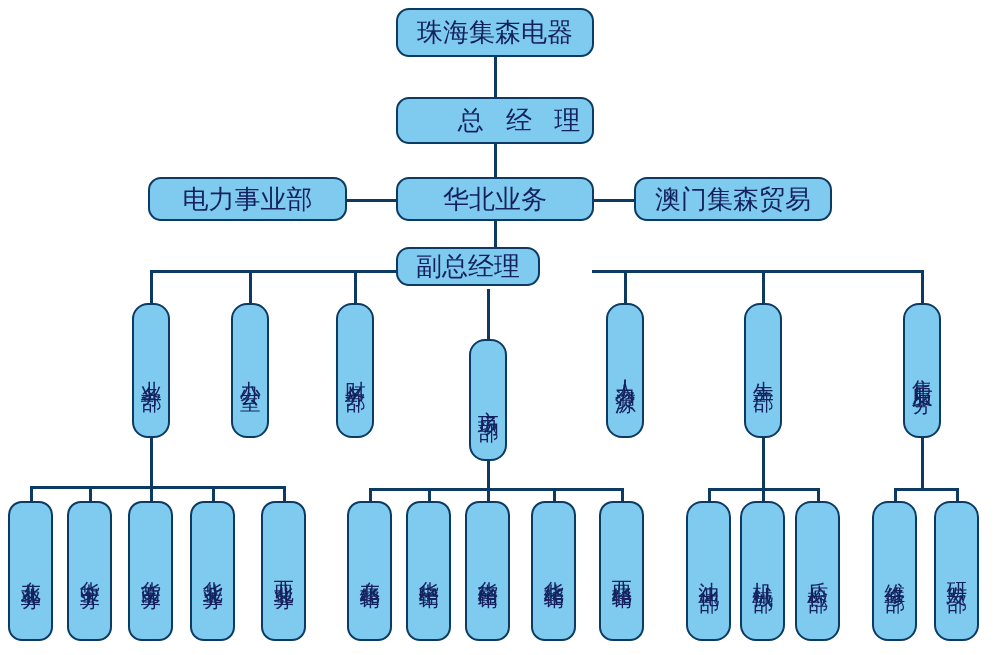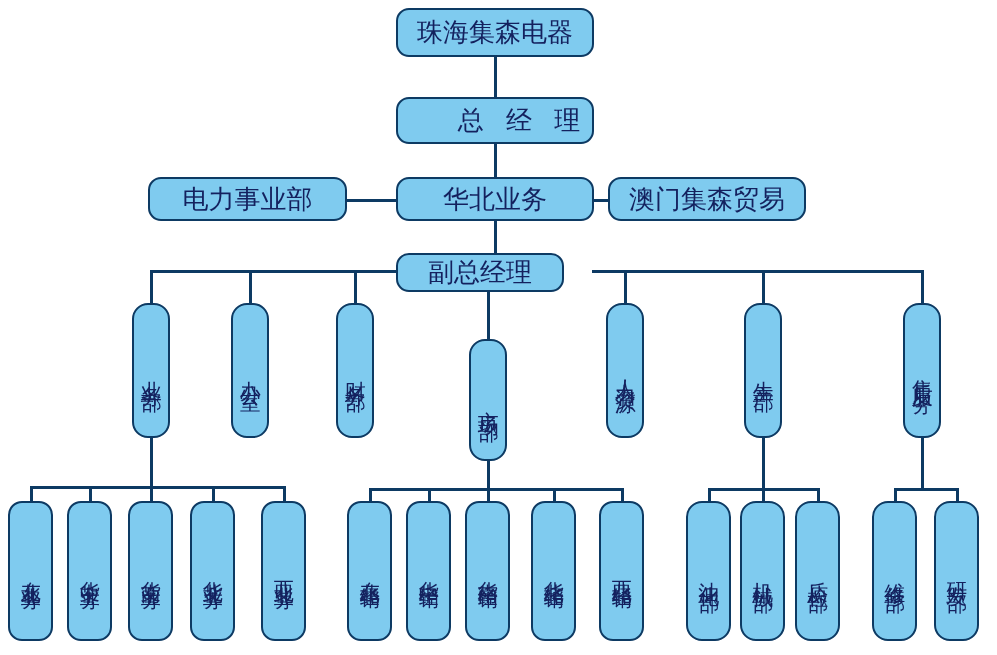--- a/index.html
+++ b/index.html
@@ -118,23 +118,23 @@
   <div class="line v" style="left:956px; top:488px; height:14px;"></div>
 
   <div class="node h" style="left:396px; top:8px; width:198px; height:49px;">珠海集森电器</div>
 
   <div class="node h spaced" style="left:396px; top:97px; width:198px; height:47px;">总  经  理</div>
 
   <div class="node h" style="left:148px; top:177px; width:199px; height:44px;">电力事业部</div>
 
   <div class="node h" style="left:396px; top:177px; width:198px; height:44px;">华北业务</div>
 
-  <div class="node h" style="left:608px; top:177px; width:198px; height:44px;">澳门集森贸易</div>
+  <div class="node h" style="left:634px; top:177px; width:198px; height:44px;">澳门集森贸易</div>
 
-  <div class="node h" style="left:396px; top:253px; width:168px; height:39px;">副总经理</div>
+  <div class="node h" style="left:396px; top:247px; width:144px; height:39px;">副总经理</div>
 
   <div class="node v" style="left:132px; top:303px; width:38px; height:135px;">业务部</div>
 
   <div class="node v" style="left:231px; top:303px; width:38px; height:135px;">办公室</div>
 
   <div class="node v" style="left:336px; top:303px; width:38px; height:135px;">财务部</div>
 
   <div class="node v" style="left:469px; top:339px; width:38px; height:122px;">市场部</div>
 
   <div class="node v" style="left:606px; top:303px; width:38px; height:135px;">人力资源</div>

